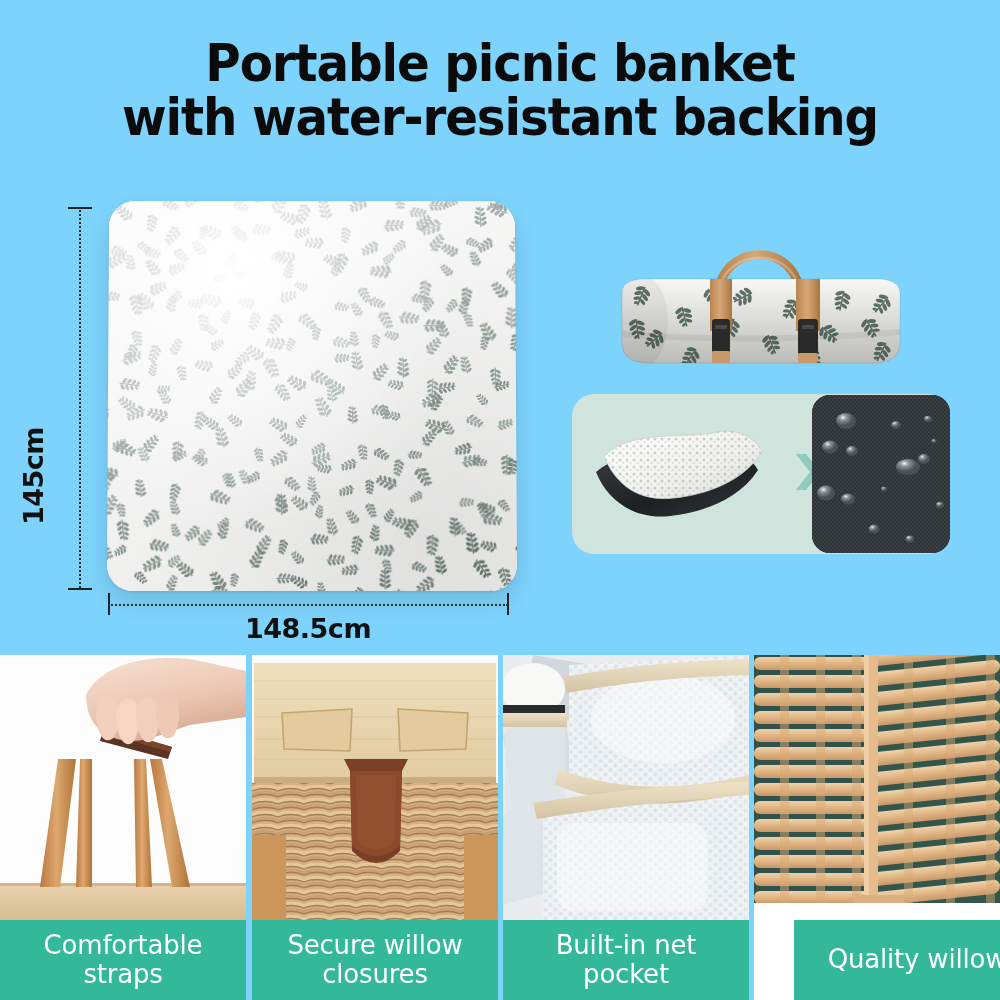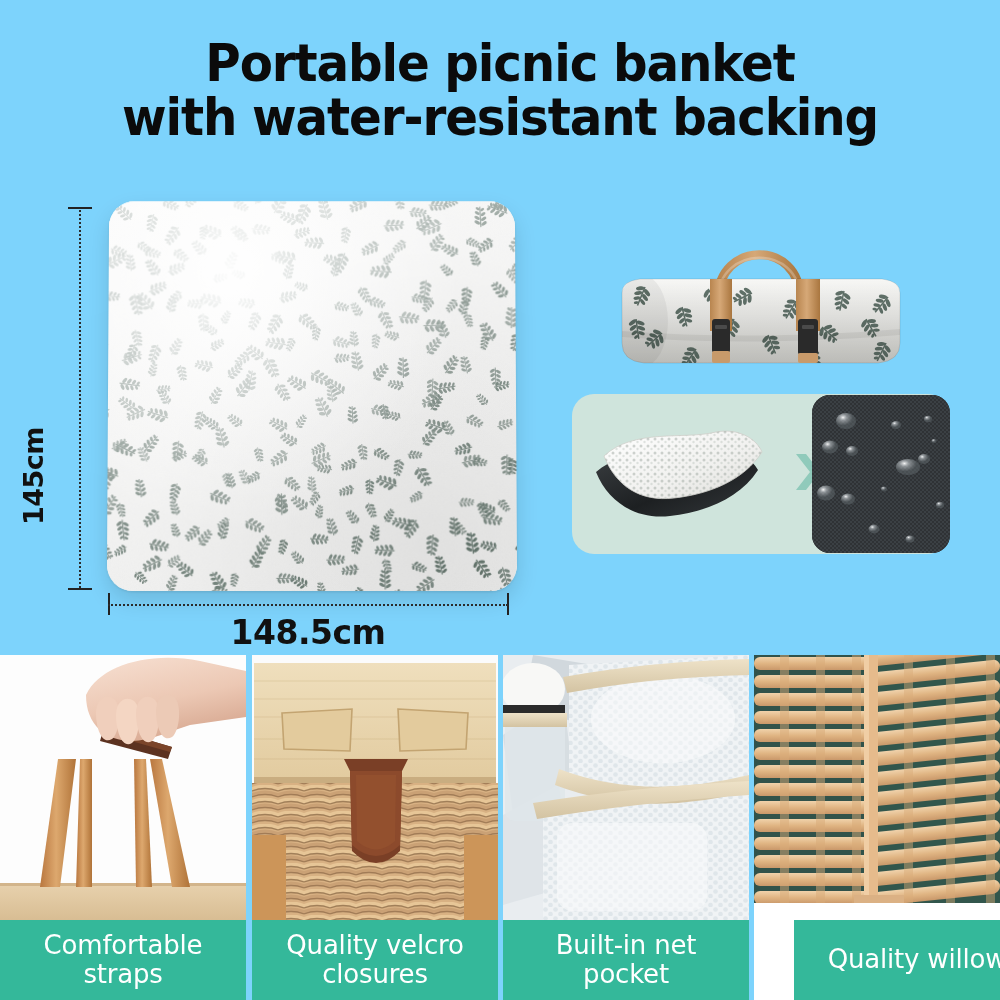--- a/index.html
+++ b/index.html
@@ -67,21 +67,21 @@
   }
   .dim-h-line {
     position:absolute; left:108px; top:434px; width:400px; height:0;
     border-top:2px dotted #2b2b2b;
   }
   .dim-cap-h { position:absolute; width:0; height:22px; border-left:2.5px solid #222; top:423px; }
   .dim-cap-h.l { left:108px; }
   .dim-cap-h.r { left:507px; }
   .dim-h-label {
     position:absolute; left:108px; top:443px; width:400px; text-align:center;
-    font-size:33px; font-weight:700; color:#111;
+    font-size:27px; font-weight:700; color:#111;
     font-family:"DejaVu Sans", sans-serif;
     letter-spacing:-0.5px;
   }
 
   
   .rolled { position:absolute; left:600px; top:45px; width:320px; height:165px; }
 
   
   .wr-panel {
     position:absolute; left:572px; top:224px; width:378px; height:160px;
@@ -706,21 +706,21 @@
           <rect x="0" y="128" width="246" height="137" fill="url(#wicker)"></rect>
 
           <rect x="0" y="180" width="34" height="85" fill="#cc9559"></rect>
           <rect x="212" y="180" width="34" height="85" fill="#cc9559"></rect>
 
           <path d="M92 104 L156 104 L150 116 L148 196 Q124 220 100 196 L98 116 Z" fill="#7a3f26"></path>
           <path d="M98 116 L150 116 L148 190 Q124 212 100 190 Z" fill="#8c4a2c"></path>
           <path d="M104 120 L144 120 L143 186 Q124 203 105 186 Z" fill="#96532f" opacity="0.7"></path>
         </svg>
       </div>
-      <div class="caption">Quality velcro closures</div>
+      <div class="caption">Secure willow closures</div>
     </div>
 
     <div class="cell c2">
       <div class="photo">
         <svg viewBox="0 0 246 265" width="246" height="265">
           <defs>
             <pattern id="mesh" width="10" height="9" patternUnits="userSpaceOnUse">
               <rect width="10" height="9" fill="#f0f3f5"></rect>
               <circle cx="2.5" cy="2.5" r="2.3" fill="#dfe6ea"></circle>
               <circle cx="7.5" cy="7" r="2.3" fill="#dfe6ea"></circle>

